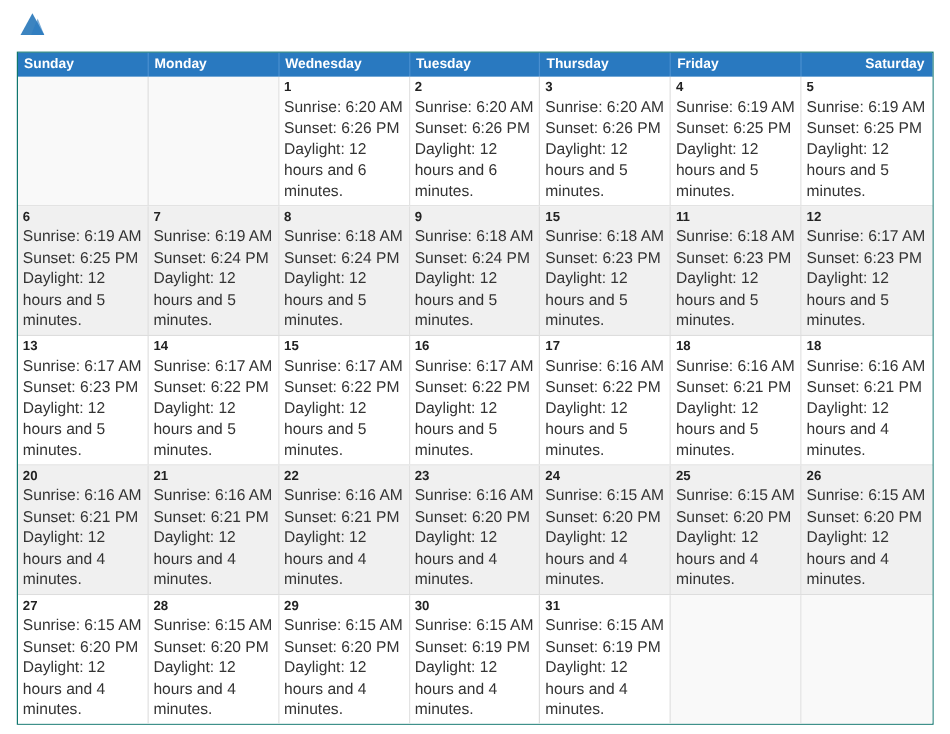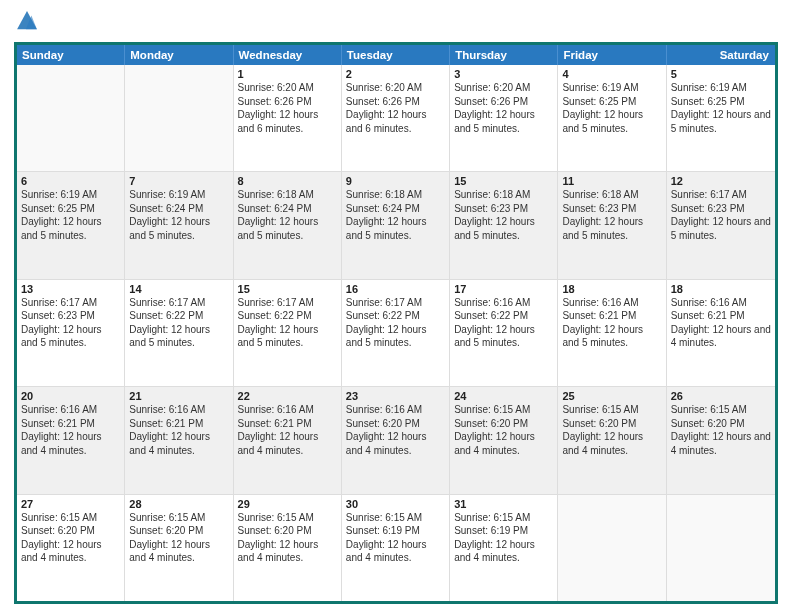--- a/index.html
+++ b/index.html
@@ -43,21 +43,21 @@
       line-height: 1.1;
     }
     .subtitle {
       font-size: 15px;
       color: #444;
     }
     .calendar {
       flex: 1;
       display: flex;
       flex-direction: column;
-      border: 3px solid #0f766e;
+      border: 1px solid #0f766e;
     }
     .cal-header {
       display: grid;
       grid-template-columns: repeat(7, 1fr);
       background: #2979c0;
     }
     .cal-header-cell {
       color: #fff;
       font-size: 11.5px;
       font-weight: bold;
@@ -89,21 +89,21 @@
     .cal-cell:last-child { border-right: none; }
     .cal-cell.empty { background: #f9f9f9; }
     .cal-cell.shaded { background: #f0f0f0; }
     .day-num {
       font-size: 11px;
       font-weight: bold;
       color: #222;
       margin-bottom: 1px;
     }
     .cell-text {
-      font-size: 10px;
+      font-size: 13px;
       line-height: 1.35;
       color: #333;
     }
   </style>
 </head>
 <body>
 
 <div class="page">
   <div class="header">
     <div class="logo">

